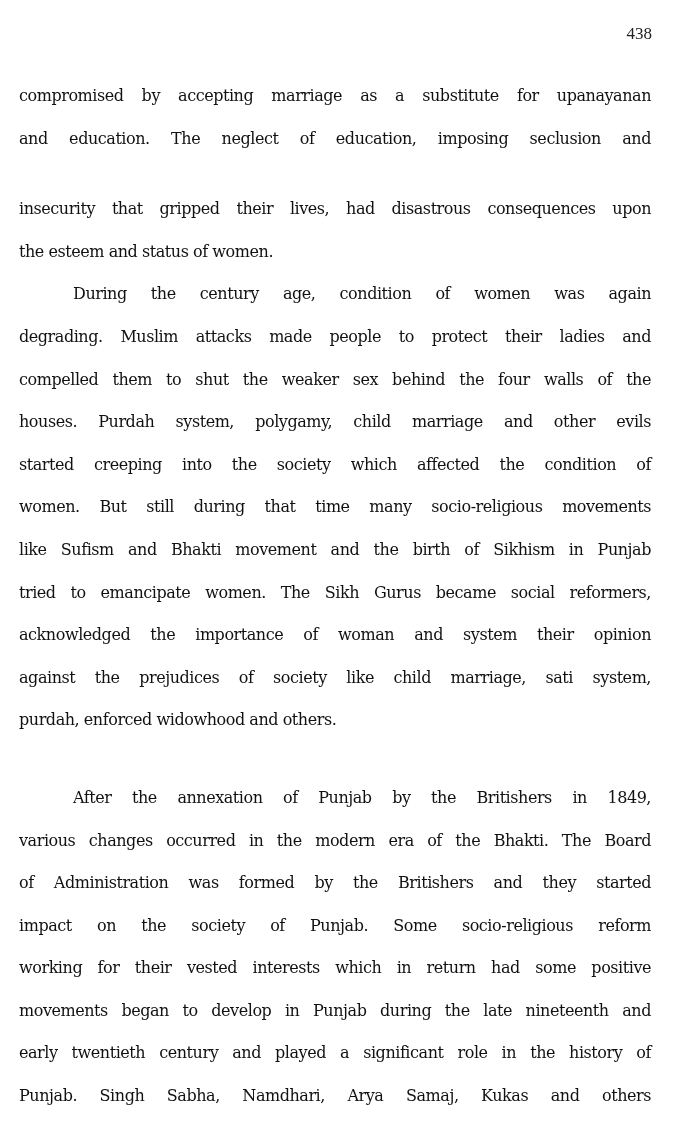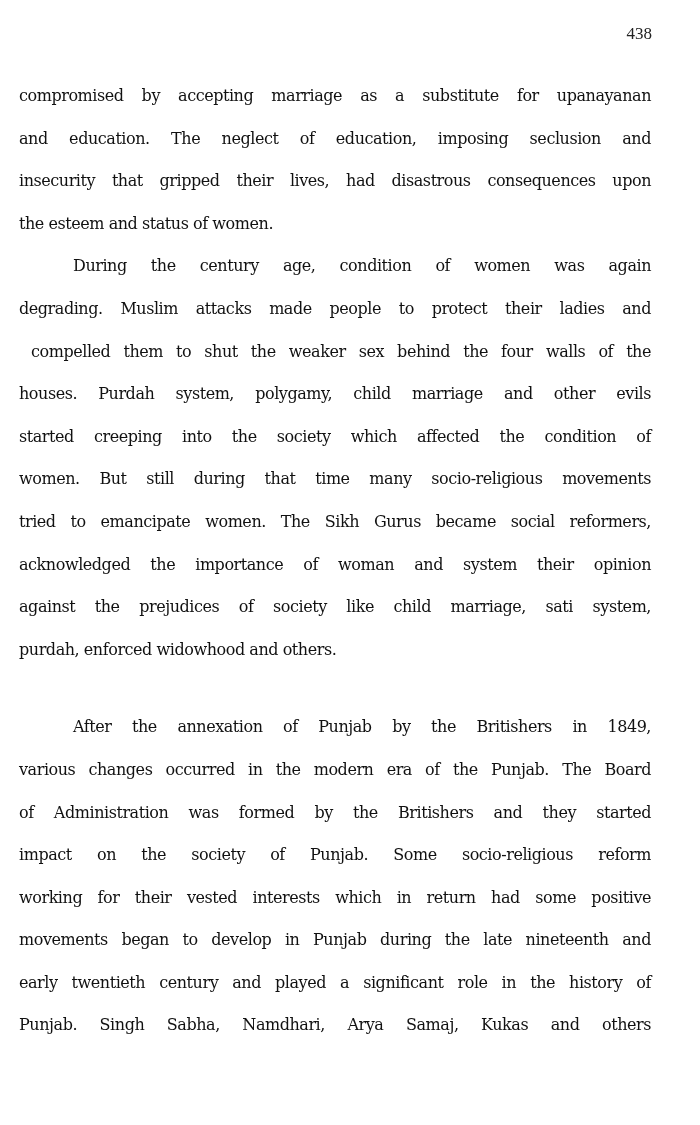--- a/index.html
+++ b/index.html
@@ -51,40 +51,41 @@
 </head>
 <body>
 
 <div class="page-number">438</div>
 
 <div class="body-text">
 
   <div>
     <span class="line" style="white-space: normal;">compromised by accepting marriage as a substitute for upanayanan</span>
     <span class="line" style="white-space: normal;">and education. The neglect of education, imposing seclusion and</span>
-    <span class="line" style="white-space: normal;">insecurity that gripped their lives, had disastrous consequences upon</span>
+    <span class="line" style="white-space: normal; margin-top: 28px;">insecurity that gripped their lives, had disastrous consequences upon</span>
     <span class="line last">the esteem and status of women.</span>
   </div>
 
   <div>
     <span class="line indent" style="white-space: normal;">During the century age, condition of women was again</span>
     <span class="line" style="white-space: normal;">degrading. Muslim attacks made people to protect their ladies and</span>
-    <span class="line" style="white-space: normal; margin-left: 12px;">compelled them to shut the weaker sex behind the four walls of the</span>
+    <span class="line" style="white-space: normal;">compelled them to shut the weaker sex behind the four walls of the</span>
     <span class="line" style="white-space: normal;">houses. Purdah system, polygamy, child marriage and other evils</span>
     <span class="line" style="white-space: normal;">started creeping into the society which affected the condition of</span>
     <span class="line" style="white-space: normal;">women. But still during that time many socio-religious movements</span>
+    <span class="line" style="white-space: normal;">like Sufism and Bhakti movement and the birth of Sikhism in Punjab</span>
     <span class="line" style="white-space: normal;">tried to emancipate women. The Sikh Gurus became social reformers,</span>
     <span class="line" style="white-space: normal;">acknowledged the importance of woman and system their opinion</span>
     <span class="line" style="white-space: normal;">against the prejudices of society like child marriage, sati system,</span>
     <span class="line last">purdah, enforced widowhood and others.</span>
   </div>
 
   <div>
     <span class="line indent" style="white-space: normal; margin-top: 35px;">After the annexation of Punjab by the Britishers in 1849,</span>
-    <span class="line" style="white-space: normal;">various changes occurred in the modern era of the Punjab. The Board</span>
+    <span class="line" style="white-space: normal;">various changes occurred in the modern era of the Bhakti. The Board</span>
     <span class="line" style="white-space: normal;">of Administration was formed by the Britishers and they started</span>
     <span class="line" style="white-space: normal;">impact on the society of Punjab. Some socio-religious reform</span>
     <span class="line" style="white-space: normal;">working for their vested interests which in return had some positive</span>
     <span class="line" style="white-space: normal;">movements began to develop in Punjab during the late nineteenth and</span>
     <span class="line" style="white-space: normal;">early twentieth century and played a significant role in the history of</span>
     <span class="line" style="white-space: normal;">Punjab. Singh Sabha, Namdhari, Arya Samaj, Kukas and others</span>
   </div>
 </div>
 
 </body></html>

